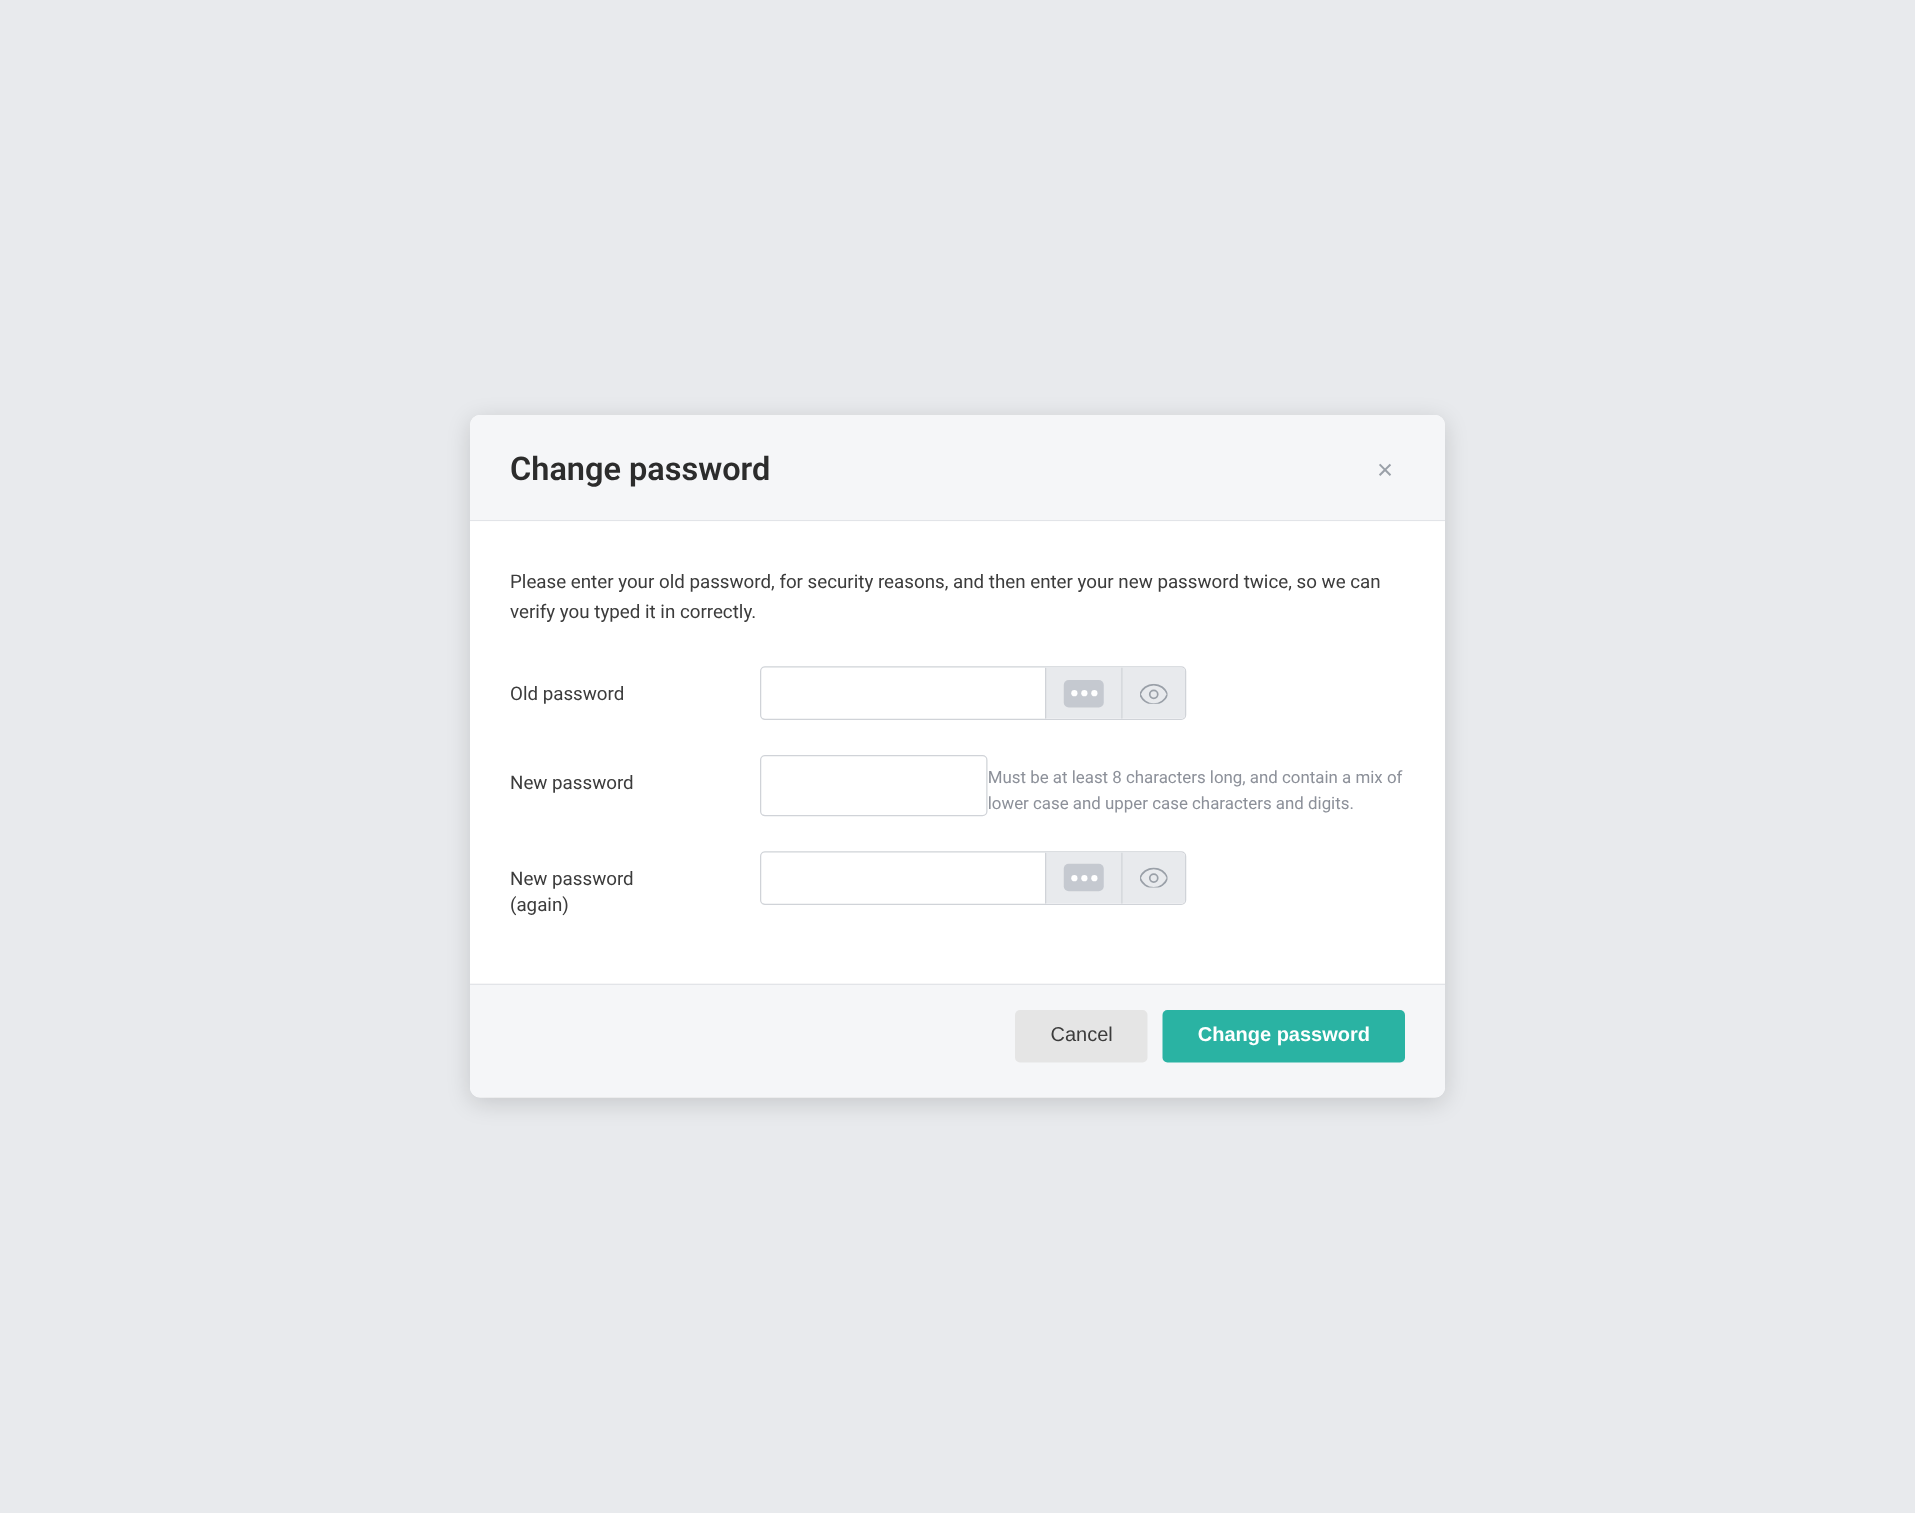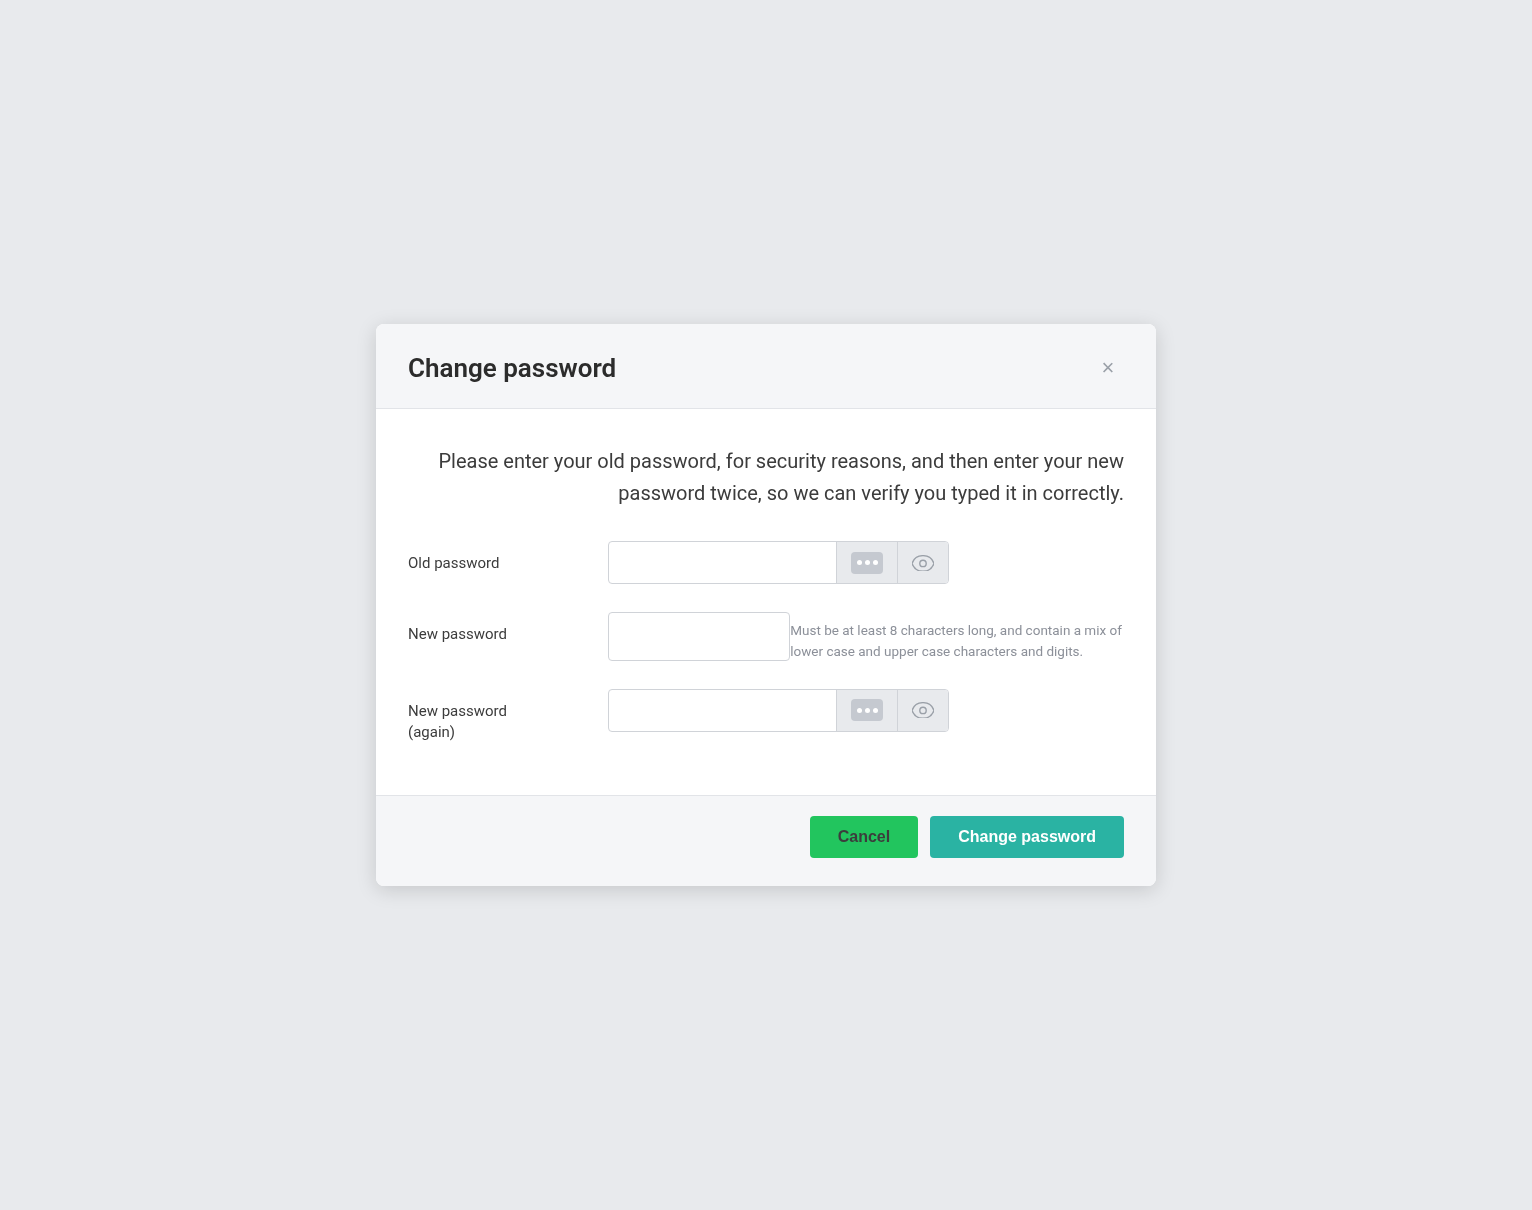--- a/index.html
+++ b/index.html
@@ -61,25 +61,24 @@
       height: 32px;
       border-radius: 4px;
     }
 
     .dialog-body {
       padding: 36px 32px 24px 32px;
       background: #ffffff;
     }
 
     .description-text {
-      font-size: 20px;
+      font-size: 15px;
       color: #3c3c3c;
       line-height: 1.6;
       margin-bottom: 32px;
-      text-align: right;
     }
 
     .form-row {
       display: flex;
       align-items: flex-start;
       margin-bottom: 28px;
     }
 
     .form-label {
       width: 200px;
@@ -144,28 +143,28 @@
       display: flex;
       justify-content: flex-end;
       align-items: center;
       padding: 20px 32px 28px 32px;
       background: #f5f6f8;
       border-top: 1px solid #e2e4e8;
       gap: 12px;
     }
 
     .cancel-btn {
-      background: #22c55e;
+      background: #e5e5e5;
       border: none;
       border-radius: 4px;
       padding: 12px 28px;
       font-size: 16px;
       color: #3c3c3c;
       cursor: pointer;
-      font-weight: 700;
+      font-weight: 400;
     }
 
     .submit-btn {
       background: #2ab3a3;
       border: none;
       border-radius: 4px;
       padding: 12px 28px;
       font-size: 16px;
       color: #ffffff;
       cursor: pointer;

